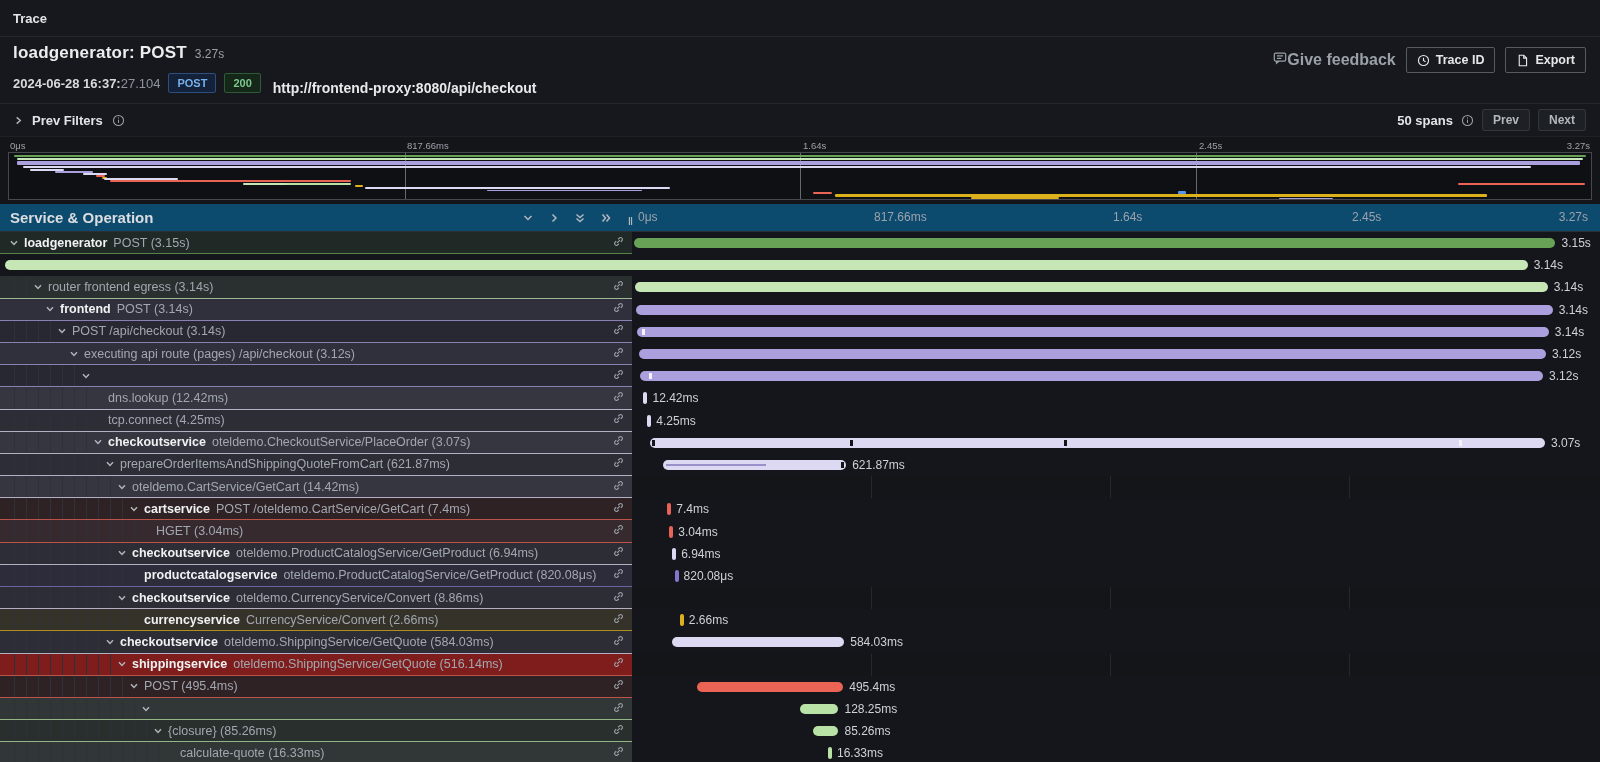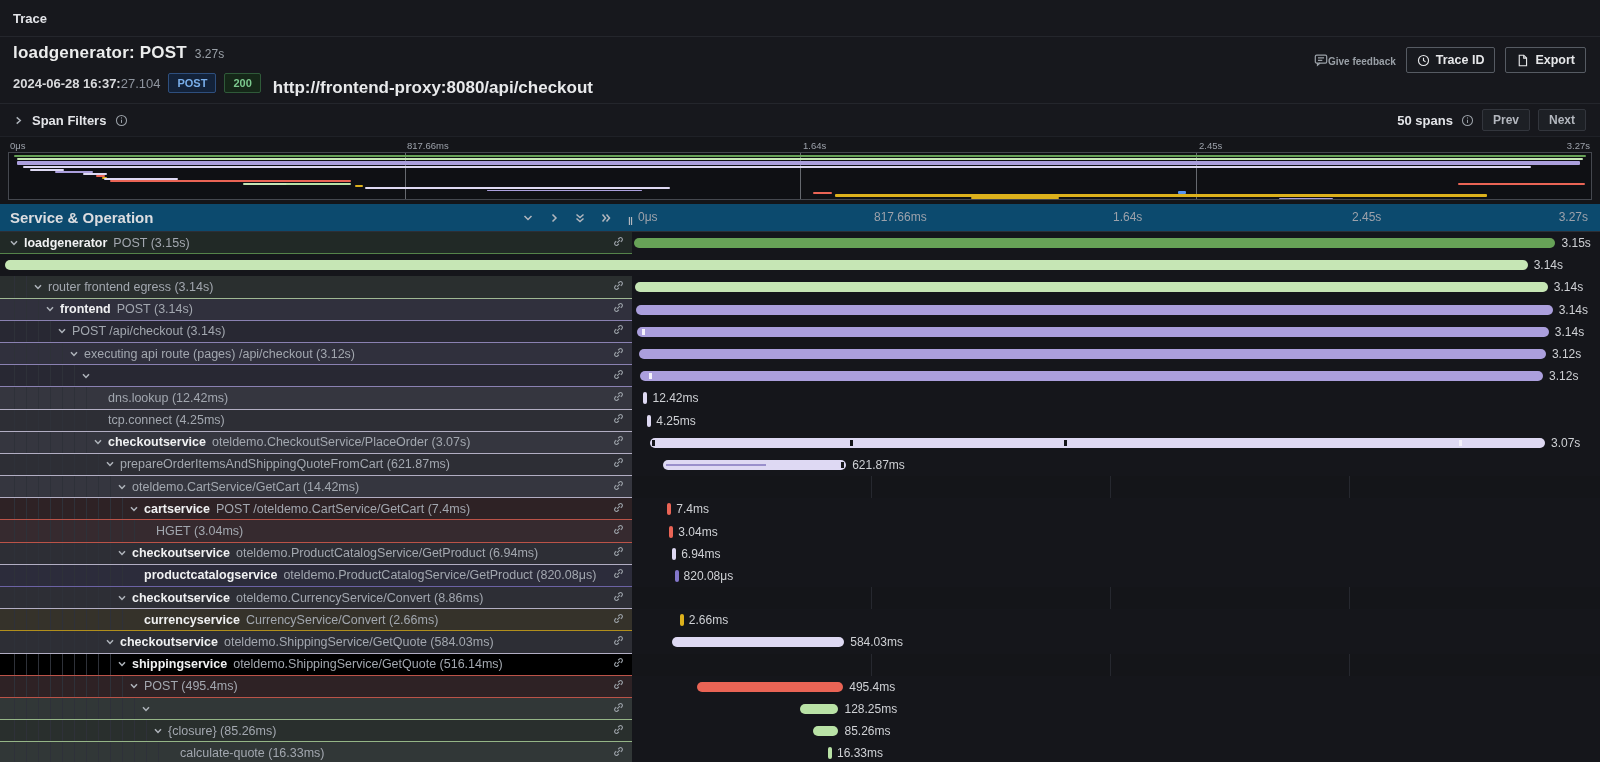--- a/index.html
+++ b/index.html
@@ -15,23 +15,23 @@
   .trace-header { background:#17181d; padding:6px 16px 8px 13px; border-bottom:1px solid #24262c; position:relative; flex:none; }
   .th-row1 { display:flex; align-items:baseline; height:26px; }
   .trace-name { font-size:17px; font-weight:700; color:#eceded; letter-spacing:.2px; }
   .trace-dur { font-size:12px; color:#9aa0a7; margin-left:8px; }
   .th-row2 { display:flex; align-items:center; height:24px; margin-top:2px; gap:8px; }
   .ts-main { font-size:13px; font-weight:700; color:#d9dadd; }
   .ts-frac { font-size:13px; color:#8e949e; font-weight:400; }
   .badge { font-size:11px; font-weight:700; padding:2px 8px; border-radius:2px; line-height:14px; }
   .badge.method { background:#132239; border:1px solid #2e4f7e; color:#79aeea; }
   .badge.status { background:#152718; border:1px solid #2f5a39; color:#7cc98e; }
-  .url { font-size:17px; font-weight:700; color:#e8e9eb; margin-left:4px;margin-top:9px; }
+  .url { font-size:14px; font-weight:700; color:#e8e9eb; margin-left:4px;margin-top:9px; }
   .th-actions { position:absolute; right:14px; top:10px; display:flex; align-items:center; gap:10px; }
-  .feedback { display:flex; align-items:flex-end; color:#9aa0a7; font-size:10px; font-weight:600; cursor:pointer; }
+  .feedback { display:flex; align-items:flex-start; color:#9aa0a7; font-size:16px; font-weight:600; cursor:pointer; }
   .btn { display:flex; align-items:center; gap:6px; background:#181a1f; border:1px solid #565b63; border-radius:2px; color:#e6e7e9; font-size:12.5px; font-weight:600; padding:4px 10px; height:26px; cursor:pointer; }
   .icon { display:inline-flex; align-items:center; }
   .icon svg { display:block; }
 
   
   .filters-bar { height:33px; background:#17181d; border-bottom:1px solid #1f2127; display:flex; align-items:center; padding:0 14px; flex:none; }
   .filters-left { display:flex; align-items:center; gap:9px; }
   .chev-right { color:#aeb3ba; font-size:13px; }
   .filters-label { font-size:13px; font-weight:700; color:#e3e4e8; }
   .filters-right { margin-left:auto; display:flex; align-items:center; gap:8px; }
@@ -129,21 +129,21 @@
     </div>
   </div>
 
   <div class="filters-bar">
     <div class="filters-left">
       <span class="icon chev-right">
         <svg width="9" height="9" viewBox="0 0 10 10" fill="none" stroke="#aeb3ba" stroke-width="1.6">
             <path d="M3 1.5L7 5 3 8.5"></path>
           </svg>
       </span>
-      <span class="filters-label">Span Filters</span>
+      <span class="filters-label">Prev Filters</span>
       <span class="icon">
         <svg width="13" height="13" viewBox="0 0 16 16" fill="none" stroke="#9aa0a7" stroke-width="1.3">
             <circle cx="8" cy="8" r="6.2"></circle>
             <path d="M8 7v4"></path>
             <circle cx="8" cy="4.8" r="0.7" fill="#9aa0a7" stroke="none"></circle>
           </svg>
       </span>
     </div>
     <div class="filters-right">
       <span class="span-count">50 spans</span>
@@ -715,21 +715,21 @@
             </svg></span>
         </div>
         <div class="bar-cell">
           <div class="bar-inner">
             <div class="bar" style="left: 4.2%; width: 18%; background: rgb(222, 217, 243);"></div>
             <div class="bar-label" style="left: calc(22.2% + 6px);">584.03ms</div>
           </div>
         </div>
       </div>
       <div class="row">
-        <div class="name-cell" style="background: #000000; border-bottom: 1px solid rgb(187, 83, 72);">
+        <div class="name-cell" style="background: #7f1d1d; border-bottom: 1px solid rgb(187, 83, 72);">
           <span class="guide" style="left: 14px;"></span>
           <span class="guide" style="left: 26px;"></span>
           <span class="guide" style="left: 38px;"></span>
           <span class="guide" style="left: 50px;"></span>
           <span class="guide" style="left: 62px;"></span>
           <span class="guide" style="left: 74px;"></span>
           <span class="guide" style="left: 86px;"></span>
           <span class="guide" style="left: 98px;"></span>
           <span class="guide" style="left: 110px;"></span>
           <span class="row-chevron" style="left: 117px;">

